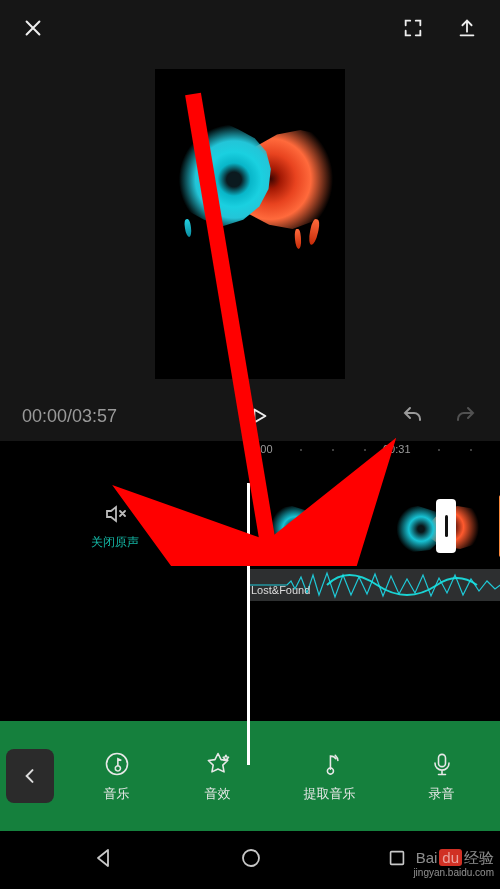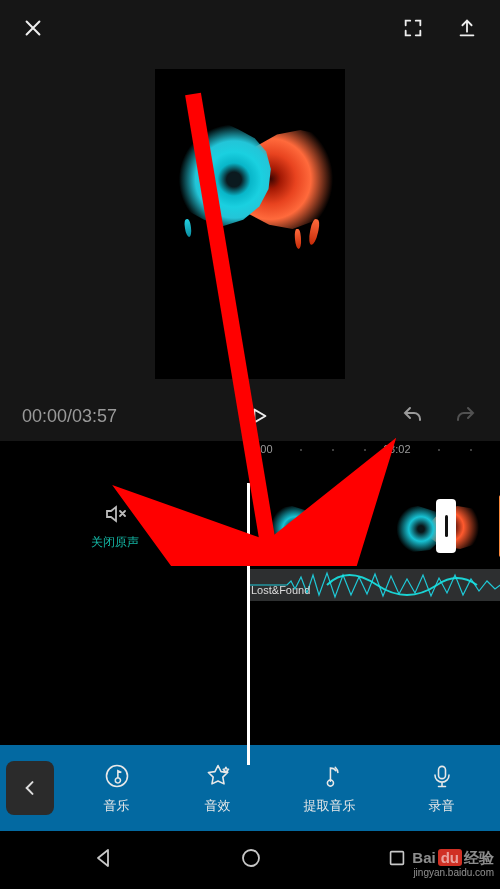--- a/index.html
+++ b/index.html
@@ -86,22 +86,22 @@
     position:absolute; left:4px; bottom:1px; font-size:11px; color:#ddd;
   }
 
   .playhead {
     position:absolute; left:247px; top:18px; bottom:0; width:2.5px; background:#fff; z-index:5;
   }
 
   .arrow-layer { position:absolute; left:0; top:0; pointer-events:none; z-index:10; }
 
   .bottom-tools {
-    position:absolute; left:0; right:0; bottom:58px; height:86px;
-    background:#0369a1; display:flex; align-items:center; padding-left:6px;
+    position:absolute; left:0; right:0; bottom:58px; height:110px;
+    background:#15803d; display:flex; align-items:center; padding-left:6px;
   }
   .back-chip {
     width:48px; height:54px; border-radius:8px; background:#2b2b2b;
     display:flex; align-items:center; justify-content:center; margin-right:12px;
   }
   .tool-items { flex:1; display:flex; justify-content:space-around; align-items:center; height:100%; padding-right:8px;}
   .tool { display:flex; flex-direction:column; align-items:center; gap:6px; color:#e8e8e8; font-size:13px; }
   .tool .ticon { width:30px; height:30px; display:flex; align-items:center; justify-content:center; }
 
   .android-nav {
@@ -109,21 +109,21 @@
     background:#000; display:flex; align-items:center; justify-content:space-around;
     padding:0 30px;
   }
   .android-nav .glyph { color:#c8c8c8; }
 
   .watermark {
     position:absolute; right:6px; bottom:10px; text-align:right;
     font-size:10px; color:rgba(255,255,255,0.55); line-height:1.2;
     pointer-events:none;
   }
-  .watermark .brand { font-size:15px; font-weight:700; }
+  .watermark .brand { font-size:15px; font-weight:400; }
   .watermark .brand em { font-style:normal; background:#d03024; border-radius:3px; padding:0 3px; margin:0 2px; }
 </style>
 </head>
 <body>
 
 <div class="topbar">
   <div class="icon-btn">
     <svg viewBox="0 0 24 24" width="22" height="22" stroke="currentColor" stroke-width="2.2" fill="none" stroke-linecap="round">
         <path d="M5 5 L19 19 M19 5 L5 19"></path>
       </svg>
@@ -174,21 +174,21 @@
     </div>
   </div>
 </div>
 
 <div class="timeline-area">
   <div class="ruler">
     <span class="tick" style="left:245px">00:00</span>
     <span class="dot" style="left:300px"></span>
     <span class="dot" style="left:332px"></span>
     <span class="dot" style="left:364px"></span>
-    <span class="tick" style="left:383px">13:02</span>
+    <span class="tick" style="left:383px">00:31</span>
     <span class="dot" style="left:438px"></span>
     <span class="dot" style="left:470px"></span>
   </div>
 
   <div class="track-zone">
     <div class="playhead"></div>
 
     <div class="mute-box">
       <div>
         <svg viewBox="0 0 24 24" width="24" height="24" stroke="#bbb" stroke-width="1.8" fill="none" stroke-linecap="round">

